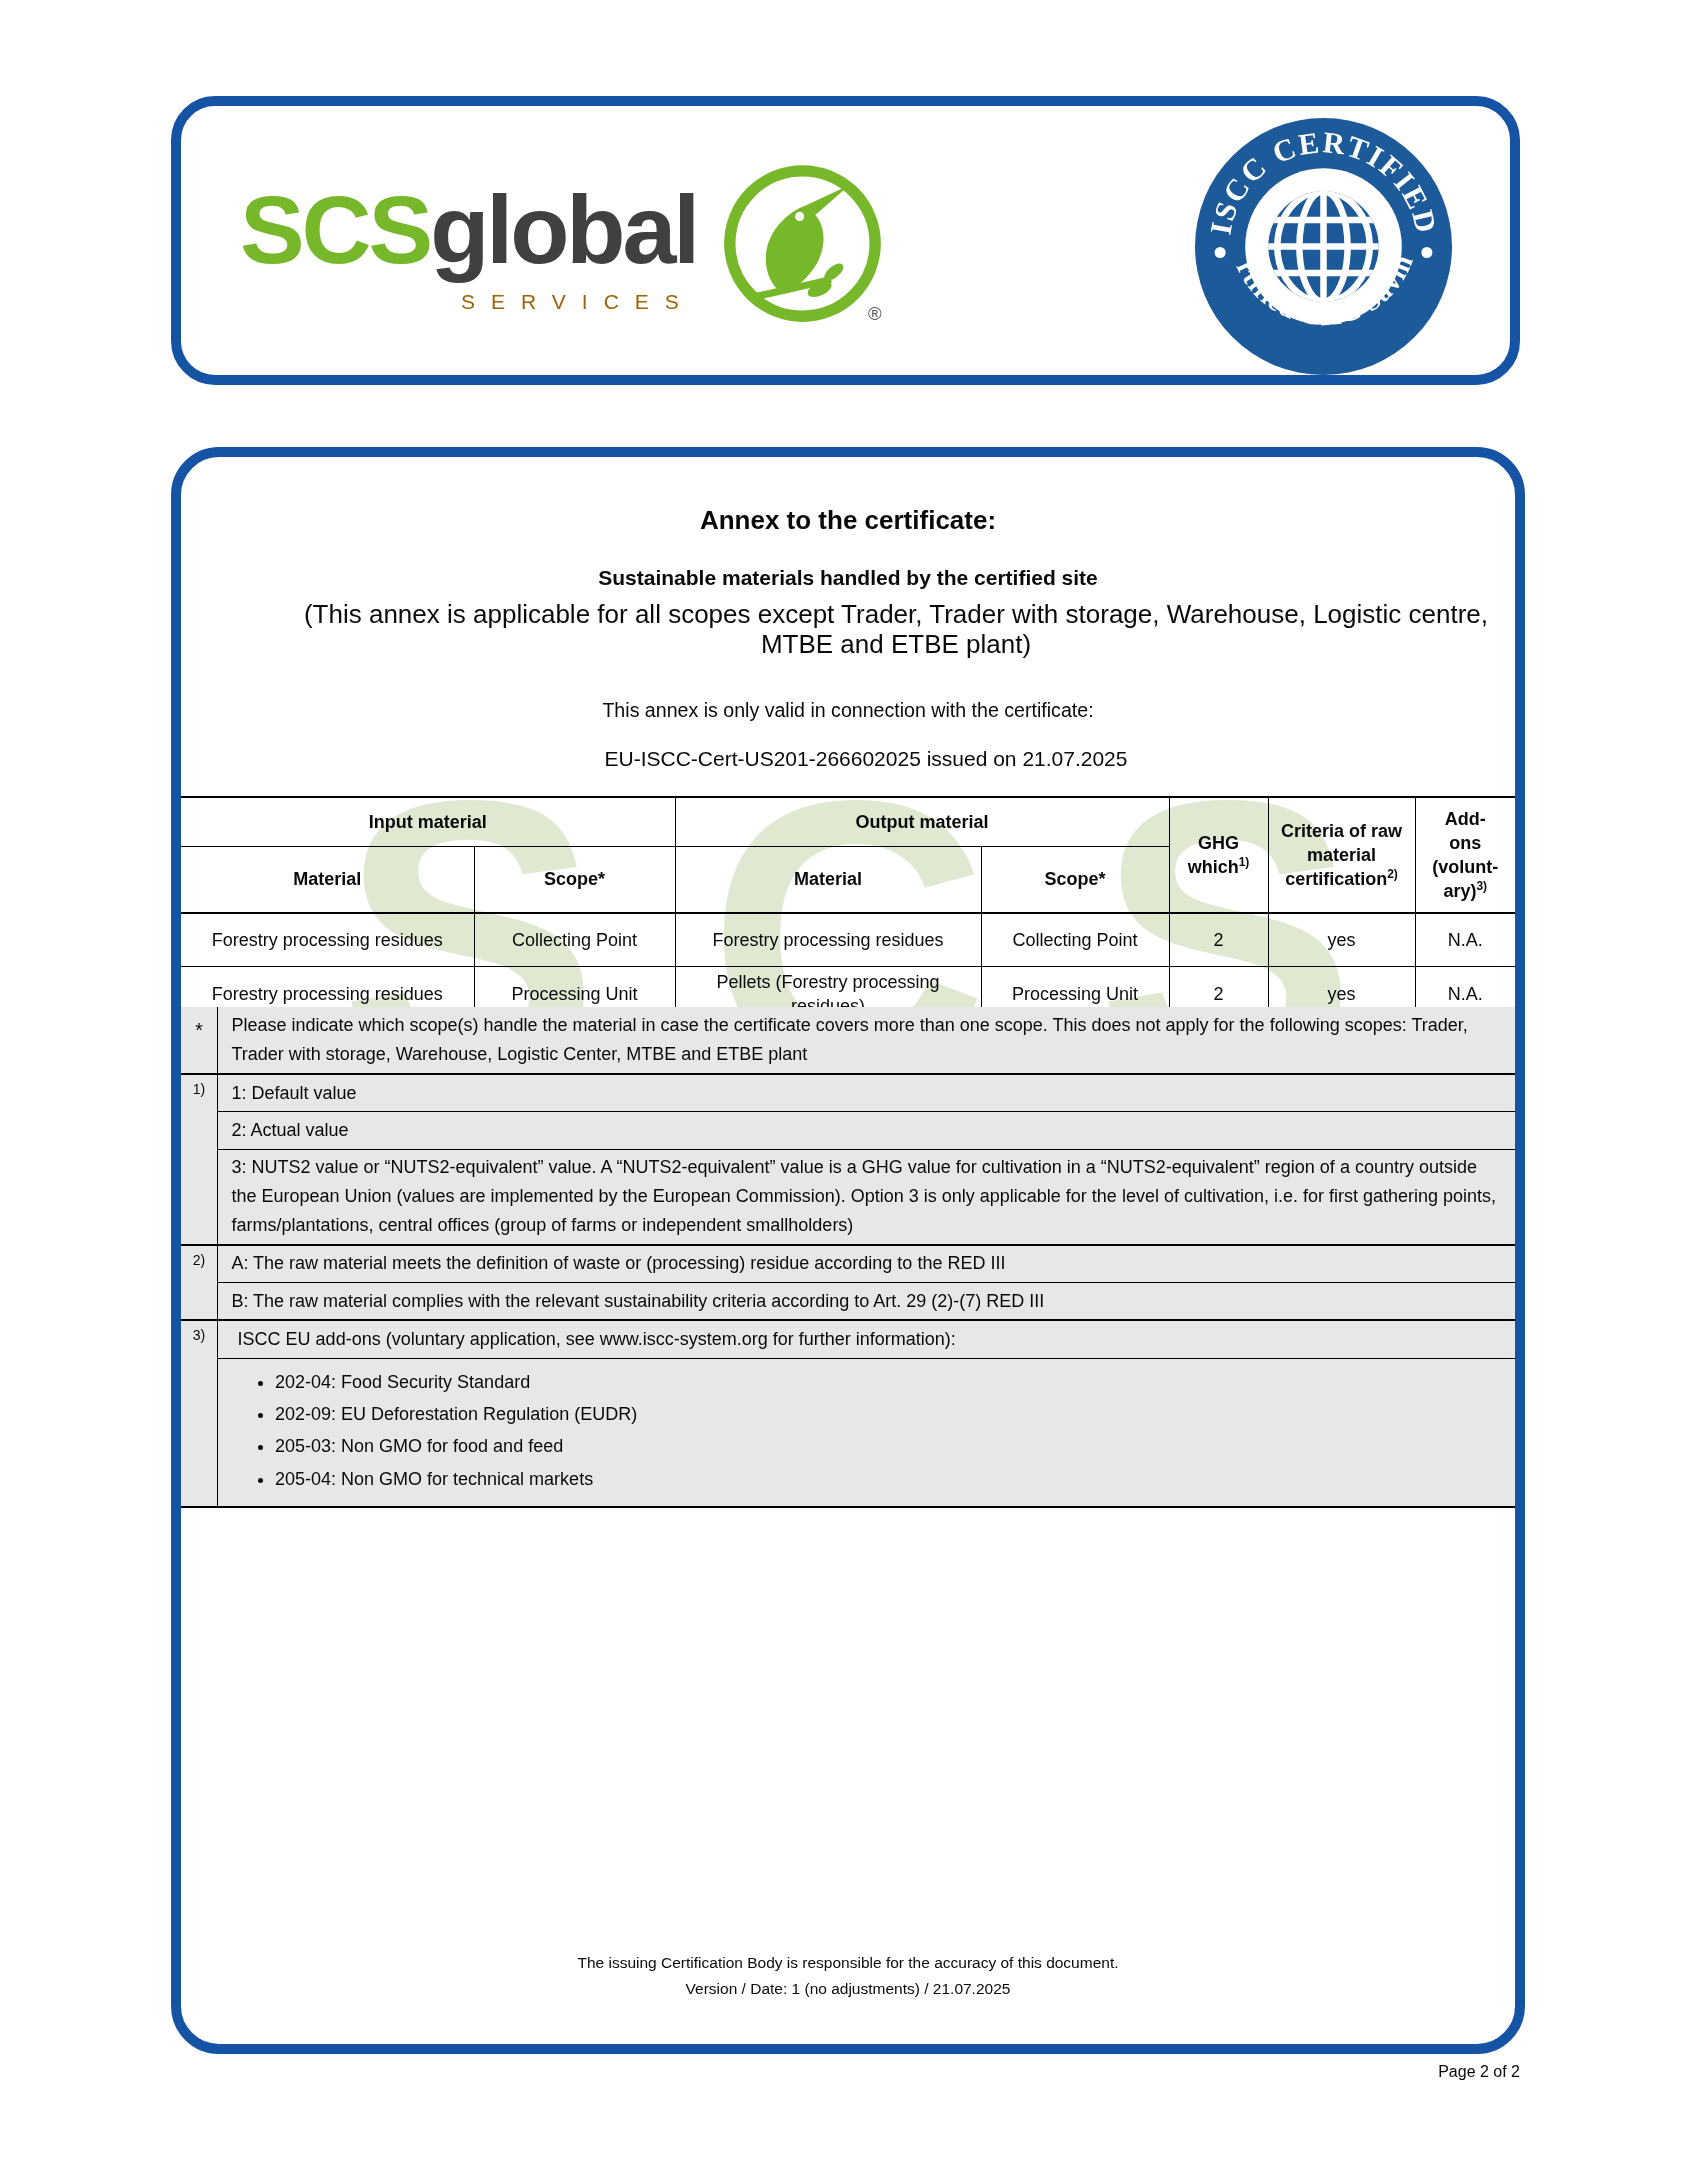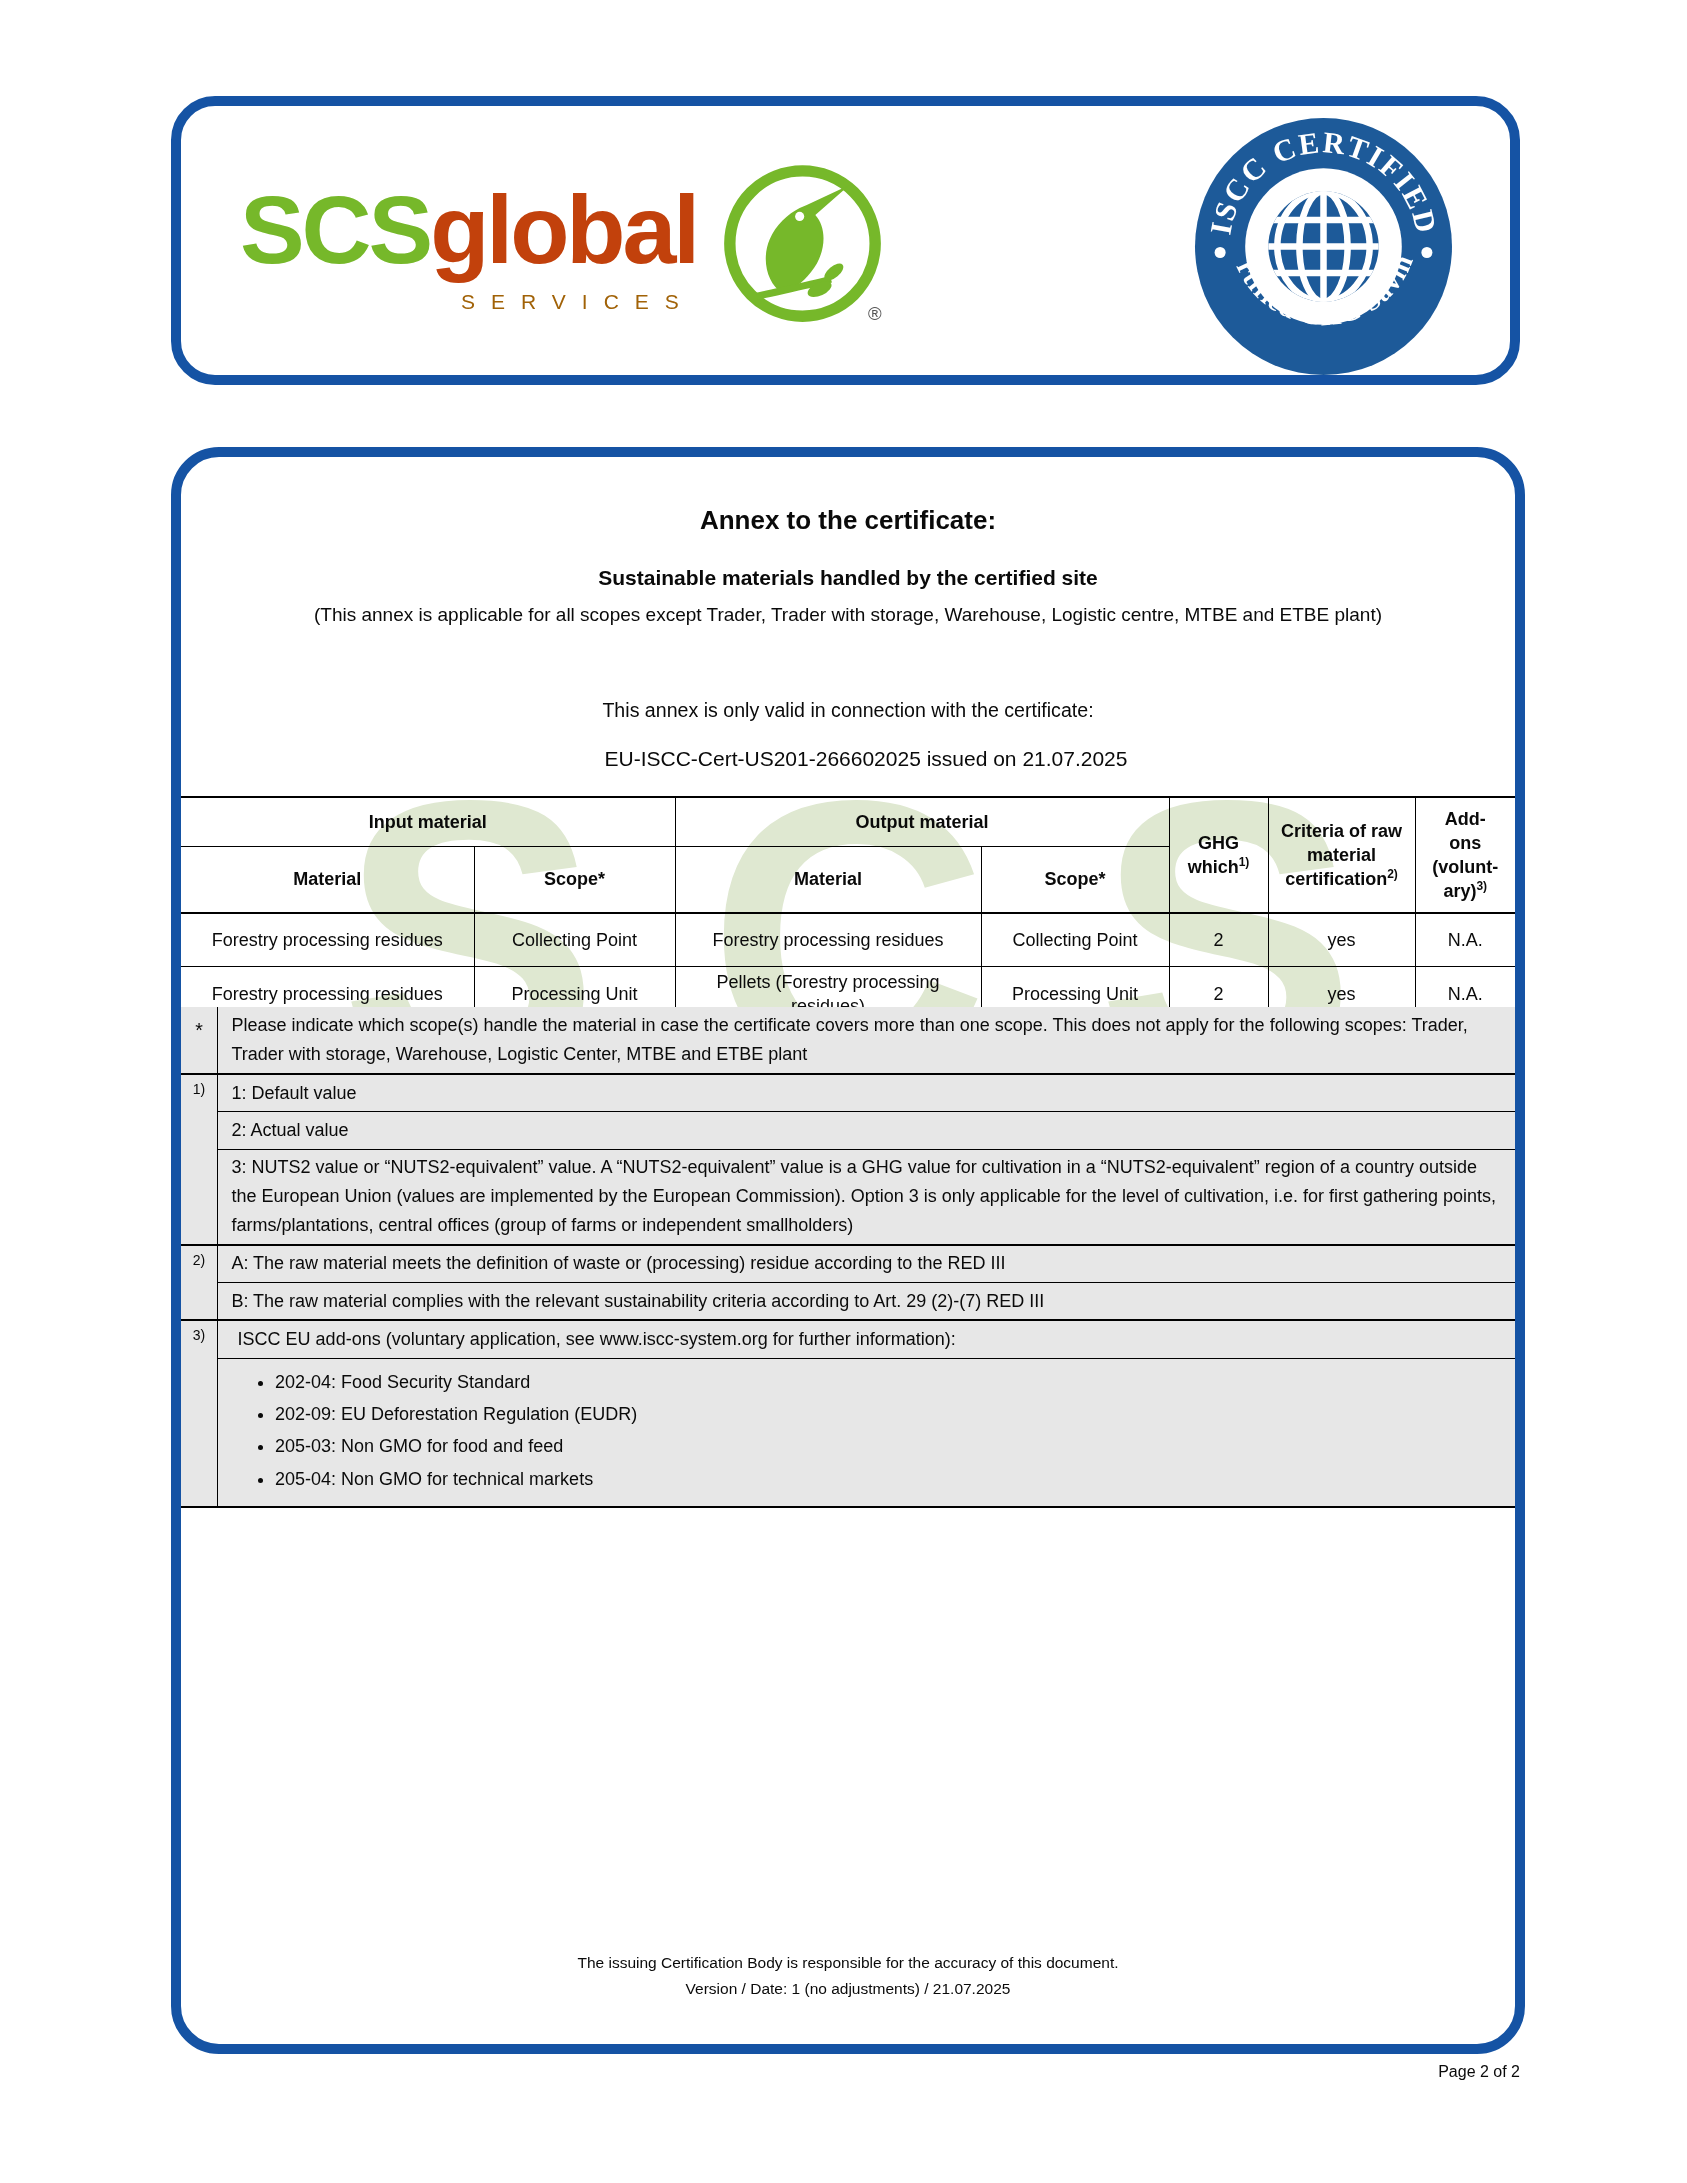--- a/index.html
+++ b/index.html
@@ -19,42 +19,42 @@
 
   
   .header-box{
     position:absolute;left:171px;top:96px;width:1349px;height:289px;
     border:10.3px solid var(--blue);border-radius:44px;background:#fff;
   }
   .scs-logo{position:absolute;left:59px;top:49px;display:flex;align-items:center;}
   .logo-text{position:relative;}
   .logo-main{font-size:97px;font-weight:bold;letter-spacing:-3.1px;line-height:119px;white-space:nowrap;}
   .logo-scs{color:var(--green);}
-  .logo-global{color:#c2410c;}
+  .logo-global{color:#404040;}
   .logo-services{
     display:block;margin-top:1px;margin-left:221px;
     font-size:21px;letter-spacing:16px;color:#a16207;font-weight:500;white-space:nowrap;
   }
   .logo-bird{margin-left:19.6px;margin-top:3.1px;}
   .badge{position:absolute;right:56px;top:10.3px;width:261px;height:261px;}
 
   
   .main-box{
     position:absolute;left:171px;top:447px;width:1354px;height:1607px;
     border:10.3px solid var(--blue);border-radius:48px;background:#fff;overflow:hidden;
   }
   .watermark{
     position:absolute;left:0;top:320px;width:100%;z-index:0;
     text-align:center;font-size:388px;line-height:320px;font-weight:bold;
     letter-spacing:109px;text-indent:109px;color:var(--wm-green);user-select:none;
   }
   .centered{position:absolute;left:0;width:100%;text-align:center;z-index:1;}
   .doc-title{top:48px;font-size:26px;font-weight:bold;}
   .doc-subtitle{top:109px;font-size:21px;font-weight:bold;}
-  .doc-note{top:143px;font-size:19px;line-height:29.5px;}
+  .doc-note{top:143px;font-size:26px;line-height:29.5px;margin-left:48px;}
   .doc-validity{top:242px;font-size:19.6px;}
   .doc-cert{top:290px;font-size:21px;font-weight:normal;margin-left:18px;}
 
   
   .annex-table{
     position:absolute;top:339px;left:0;width:1334px;z-index:1;
     border-collapse:collapse;table-layout:fixed;text-align:center;
     font-size:18px;line-height:24px;background:transparent;
   }
   .annex-table col.c1{width:293px}.annex-table col.c2{width:201px}

